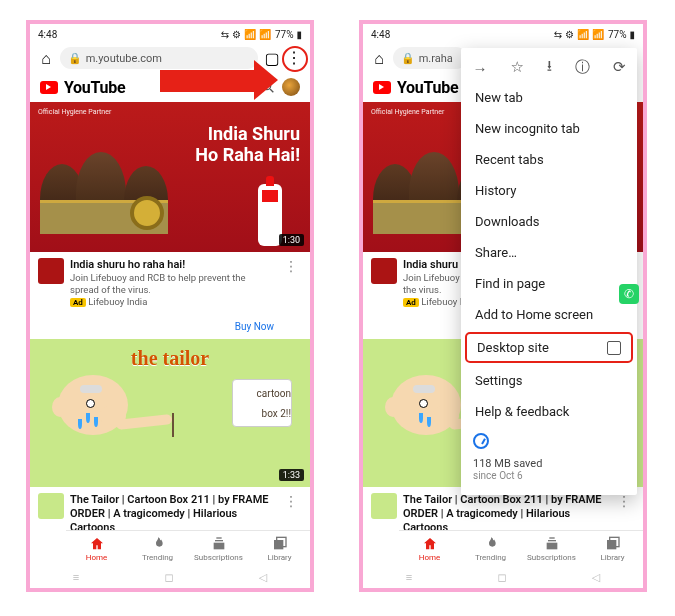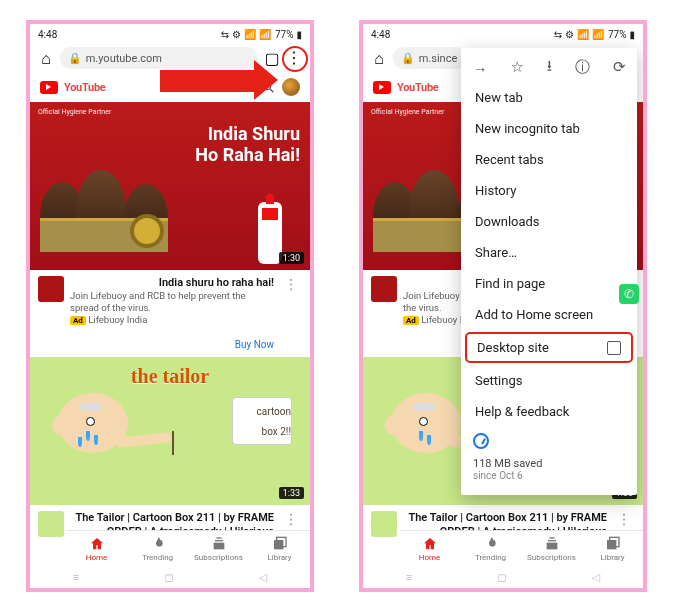--- a/index.html
+++ b/index.html
@@ -13,44 +13,44 @@
 
   .addrbar { height: 28px; display: flex; align-items: center; gap: 6px; padding: 0 8px; }
   .addr-pill { flex: 1; height: 22px; background: #f1f1f1; border-radius: 12px; display: flex; align-items: center; padding: 0 8px; font-size: 11px; color: #555; gap: 4px; }
   .addr-pill.short { flex: 0 0 auto; width: 74px; }
   .icn { display: inline-flex; width: 16px; height: 16px; align-items: center; justify-content: center; }
   .dots { font-size: 16px; line-height: 1; }
 
   .yt-head { height: 30px; display: flex; align-items: center; padding: 0 10px; gap: 6px; }
   .yt-logo-play { width: 18px; height: 13px; background: #f00; border-radius: 3px; position: relative; }
   .yt-logo-play::after { content: ""; position: absolute; left: 6px; top: 3px; border-left: 5px solid #fff; border-top: 3.5px solid transparent; border-bottom: 3.5px solid transparent; }
-  .yt-logo-text { font-size: 11px; font-weight: 700; letter-spacing: -0.3px; color: #ef4444; }
+  .yt-logo-text { font-size: 16px; font-weight: 700; letter-spacing: -0.3px; color: #000000; }
   .yt-head .gap { flex: 1; }
   .avatar { width: 18px; height: 18px; border-radius: 50%; background: radial-gradient(circle at 40% 40%, #e9a43b, #7a4b12); }
 
-  .hero { height: 168px; background: linear-gradient(#bb1a1a,#a10f18); position: relative; color: #fff; }
+  .hero { height: 150px; background: linear-gradient(#bb1a1a,#a10f18); position: relative; color: #fff; }
   .hero .partner { position:absolute; left:8px; top:6px; font-size:7px; opacity:.9; }
   .hero .title1 { position:absolute; right:10px; top:22px; font-size:18px; font-weight:700; text-align:right; line-height:1.1; }
   .hero .title2 { position:absolute; right:10px; top:42px; font-size:18px; font-weight:700; text-align:right; }
   .hero .people { position:absolute; left:10px; bottom:18px; width:140px; height:96px; }
   .person { position:absolute; bottom:0; border-radius:50% 50% 0 0; }
   .person.a { left:0; width:44px; height:70px; background:linear-gradient(#5d3a22,#2f1b10); }
   .person.b { left:36px; width:50px; height:82px; background:linear-gradient(#6a432a,#34200f); }
   .person.c { left:84px; width:44px; height:68px; background:linear-gradient(#5d3a22,#2f1b10); }
   .jersey { position:absolute; bottom:0; left:0; right:0; height:34px; background:#a5904a; border-top:3px solid #cfa93f; }
   .medal { position:absolute; left:90px; bottom:4px; width:34px; height:34px; background:#d4af37; border:4px solid #8a6d1a; border-radius:50%; }
   .bottle { position:absolute; right:28px; bottom:6px; width:24px; height:62px; background:#fff; border-radius:6px; }
   .bottle::before{content:"";position:absolute;left:4px;right:4px;top:6px;height:12px;background:#e11;}
   .bottle::after{content:"";position:absolute;left:8px;right:8px;top:-8px;height:10px;background:#e11;border-radius:3px 3px 0 0;}
   .dur { position:absolute; right:6px; bottom:6px; background:rgba(0,0,0,.85); color:#fff; font-size:9px; padding:1px 4px; border-radius:2px; }
 
   .meta { display:flex; gap:6px; padding:6px 8px; font-size:10px; }
   .meta .thumb { width:26px; height:26px; background:#ab1414; border-radius:3px; flex-shrink:0; }
   .meta .body { flex:1; line-height:1.25; }
-  .meta .t { font-weight:600; color:#111; font-size:11px;text-align:right; }
+  .meta .t { font-weight:600; color:#111; font-size:11px; }
   .meta .d { color:#606060; font-size:9.5px; }
   .ad { background:#f8c400; color:#000; font-size:8px; padding:0 3px; border-radius:2px; font-weight:600; }
   .buy { color:#1a73e8; font-size:10px; margin-top:13px;text-align:right; }
   .mmore { color:#888; font-size:14px; padding:0 4px; }
 
   .vid2 { height:148px; background:#c8e889; position:relative; overflow:hidden;padding-left:41px; }
   .title-banner { position:absolute; left:50%; top:8px; transform:translateX(-50%); font-family:cursive; color:#d35400; font-size:20px; font-weight:700; text-shadow:0 1px #fff; }
   .box-label { position:absolute; right:18px; top:40px; width:60px; height:48px; background:#fff; border:1px solid #ccc; border-radius:4px; display:flex; flex-direction:column; align-items:flex-end; justify-content:center; font-size:10px; color:#4f3f2f;gap:9px; }
   .old-man { position:absolute; left:6px; bottom:0; width:120px; height:118px; }
   .head { position:absolute; left:22px; top:6px; width:70px; height:60px; background:#f6d8b0; border-radius:50%; }
@@ -238,21 +238,21 @@
         <span>📶</span>
         <span>📶</span>
         <span>77%</span>
         <span>▮</span>
     </span>
   </div>
   <div class="addrbar">
     <span class="icn">⌂</span>
     <div class="addr-pill short">
       <span>🔒</span>
-      <span>m.since</span>
+      <span>m.raha</span>
     </div>
   </div>
   <div class="yt-head">
     <span class="yt-logo-play"></span>
     <span class="yt-logo-text">YouTube</span>
   </div>
 
   <div class="hero">
     <div class="partner">Official Hygiene Partner</div>
     <div class="people">

